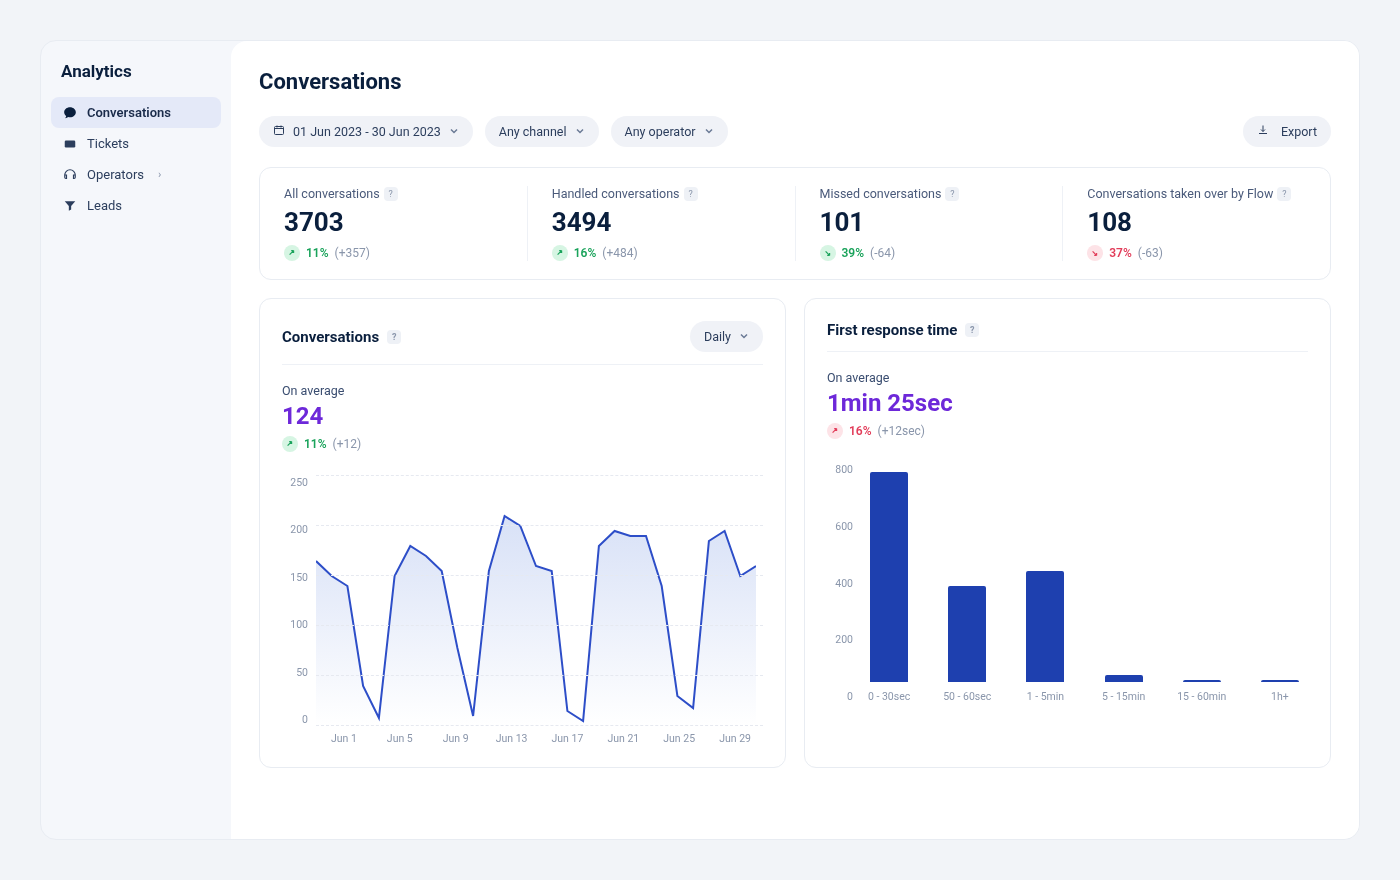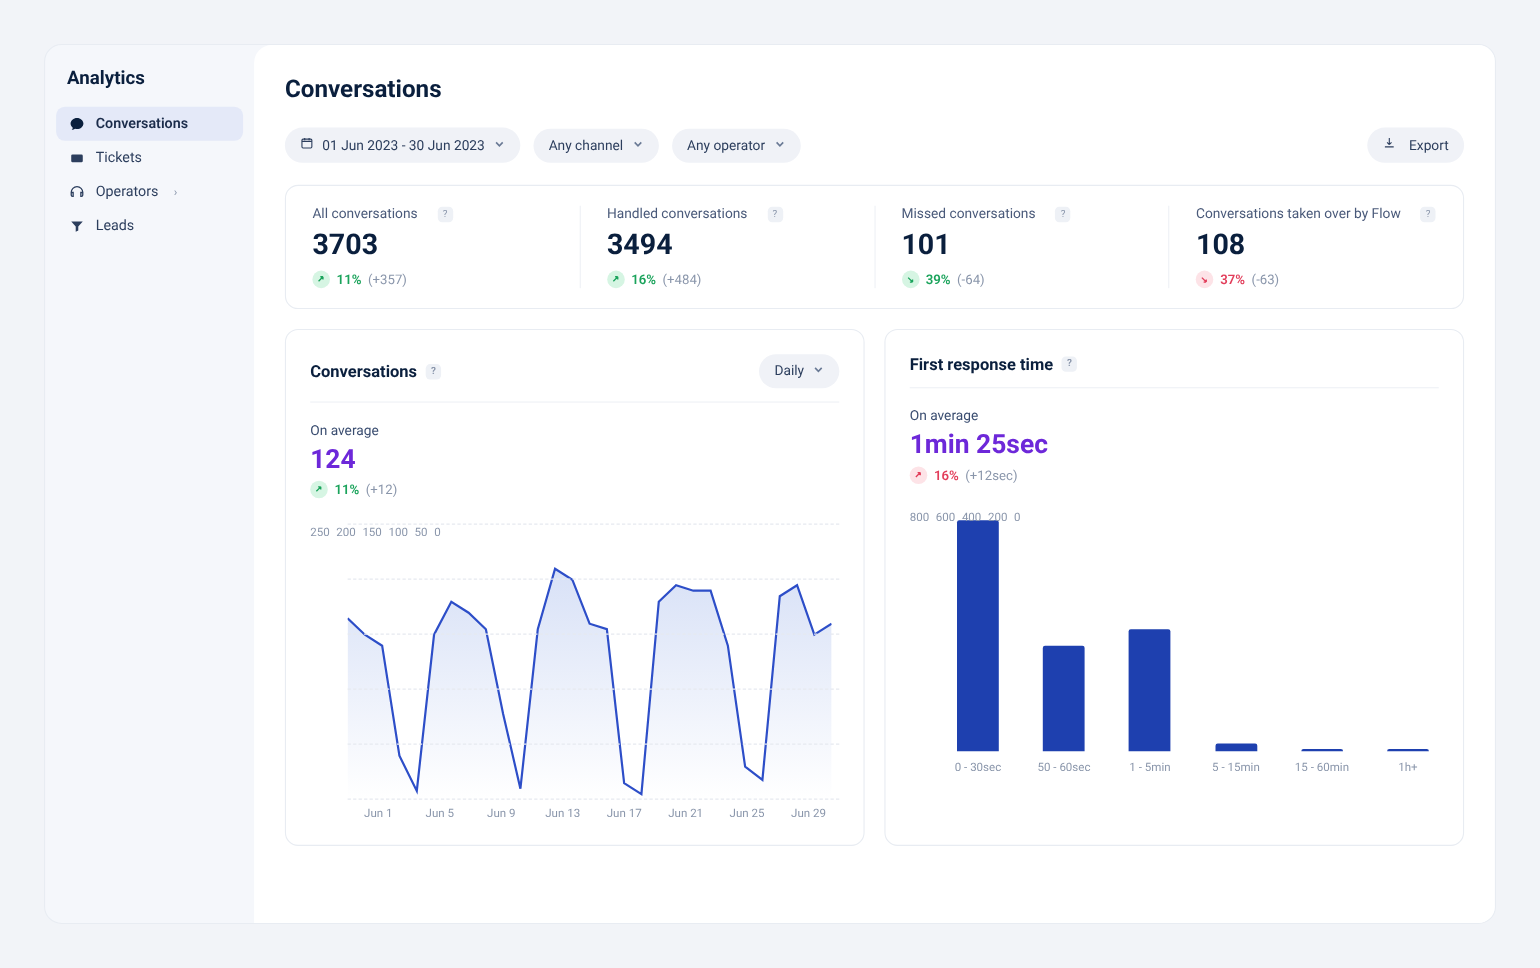--- a/index.html
+++ b/index.html
@@ -12,21 +12,21 @@
 .nav-icon { width: 14px; height: 14px; display: inline-flex; align-items: center; justify-content: center; }
 .content { flex: 1; background: #fff; border-radius: 16px 0 0 0; padding: 28px 28px 0 28px; overflow: hidden; }
 .page-title { font-size: 22px; font-weight: 700; color: #0a1f3d; margin-bottom: 22px; }
 .filters-row { display: flex; gap: 12px; align-items: center; margin-bottom: 20px; text-align: right; }
 .pill { background: #f0f2f7; border-radius: 18px; padding: 8px 14px; font-size: 12.5px; color: #2c3e5d; display: flex; align-items: center; gap: 8px; cursor: pointer; }
 .pill .caret { margin-left: auto; }
 .export-btn { margin-left: auto; gap: 12px; }
 .stats-card { border: 1px solid #e8ecf2; border-radius: 12px; display: flex; padding: 18px 0; margin-bottom: 18px; }
 .stat { flex: 1; padding: 0 24px; border-right: 1px solid #eef1f6; }
 .stat:last-child { border-right: none; }
-.stat-label { font-size: 12.5px; color: #4a5a7a; display: flex; align-items: center; gap: 18px; margin-bottom: 6px; }
+.stat-label { font-size: 12.5px; color: #4a5a7a; display: flex; align-items: center; gap: 4px; margin-bottom: 6px; }
 .help { width: 14px; height: 14px; background: #eef1f6; border-radius: 4px; display: inline-flex; align-items: center; justify-content: center; font-size: 9px; color: #8a96ab; cursor: pointer; }
 .stat-value { font-size: 26px; font-weight: 700; color: #0a1f3d; margin-bottom: 8px; }
 .delta { display: flex; align-items: center; gap: 6px; font-size: 12px; }
 .delta-badge { width: 16px; height: 16px; border-radius: 50%; display: inline-flex; align-items: center; justify-content: center; }
 .delta-badge.up-green { background: #d6f5e3; color: #1aa35b; }
 .delta-badge.down-green { background: #d6f5e3; color: #1aa35b; }
 .delta-badge.down-red { background: #fde3e7; color: #e23d5a; }
 .delta-badge.up-red { background: #fde3e7; color: #e23d5a; }
 .delta-pct { font-weight: 600; }
 .delta-pct.green { color: #1aa35b; }
@@ -35,21 +35,21 @@
 .charts-row { display: flex; gap: 18px; }
 .chart-card { border: 1px solid #e8ecf2; border-radius: 12px; padding: 22px; flex: 1; }
 .chart-card.wide { flex: 1; }
 .chart-header { display: flex; align-items: center; margin-bottom: 12px; }
 .chart-title { font-size: 15px; font-weight: 700; color: #0a1f3d; display: flex; align-items: center; gap: 8px; }
 .chart-select { margin-left: auto; }
 .divider { height: 1px; background: #eef1f6; margin-bottom: 18px; }
 .avg-label { font-size: 12.5px; color: #3a4d70; margin-bottom: 4px; }
 .avg-value { font-size: 24px; font-weight: 700; color: #6d28d9; margin-bottom: 6px; }
 .chart-area { margin-top: 24px; position: relative; }
-.y-axis { position: absolute; left: 0; top: 0; bottom: 22px; width: 32px; display: flex; justify-content: space-between; }
+.y-axis { position: absolute; left: 0; top: 0; bottom: 22px; width: 32px; display: flex; flex-direction: column; justify-content: space-between; }
 .y-tick { font-size: 10.5px; color: #8a96ab; text-align: right; padding-right: 6px; }
 .plot { margin-left: 34px; position: relative; }
 .grid-line { position: absolute; left: 0; right: 0; border-top: 1px dashed #e6e9f0; }
 .x-axis { display: flex; margin-left: 34px; margin-top: 6px; justify-content: space-between; }
 .x-tick { font-size: 10.5px; color: #8a96ab; text-align: center; }
 .bar-plot { display: flex; align-items: flex-end; gap: 22px; height: 240px; margin-left: 34px; }
 .bar-col { flex: 1; display: flex; flex-direction: column; align-items: center; }
 .bar { width: 38px; background: #1e40af; border-radius: 2px 2px 0 0; }
 .bar-label { font-size: 10.5px; color: #8a96ab; margin-top: 8px; white-space: nowrap; }
 svg.line-chart { display: block; }

